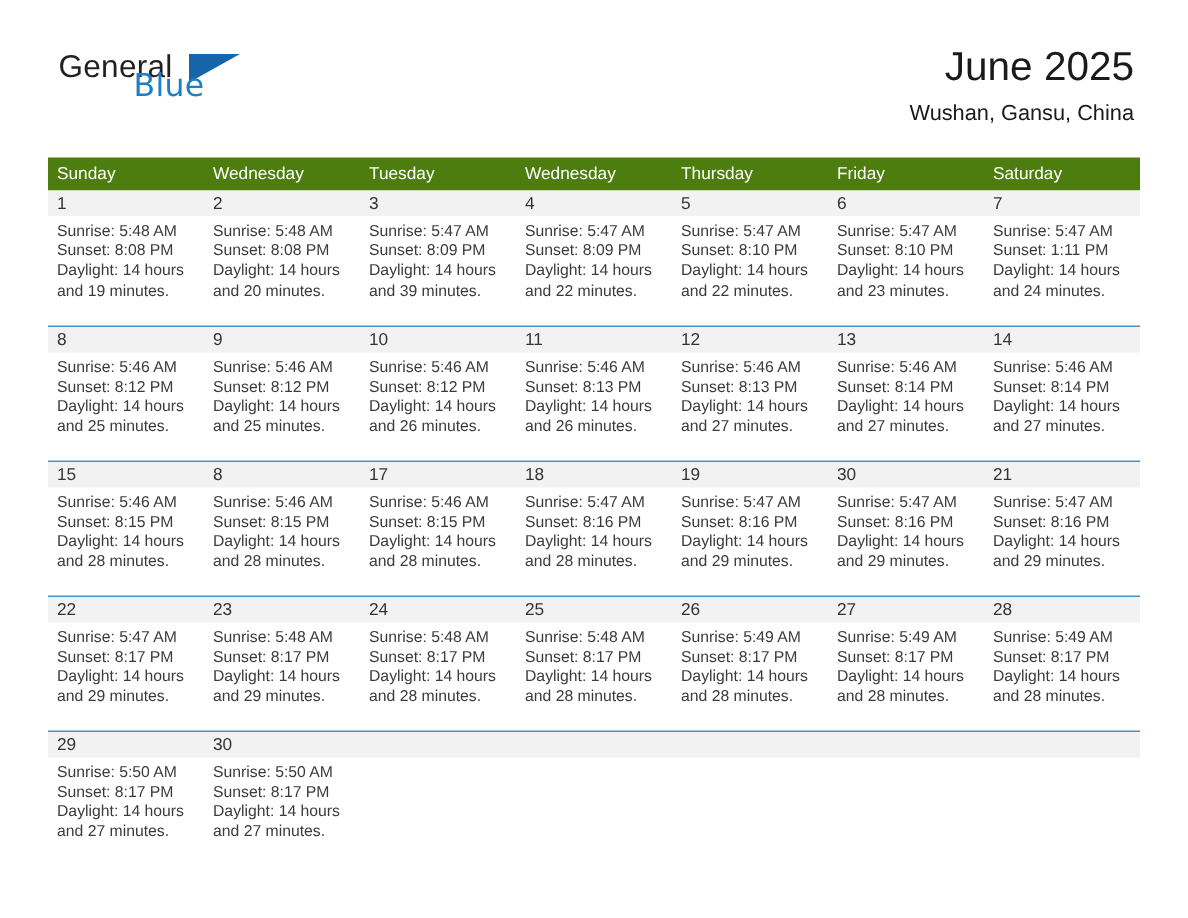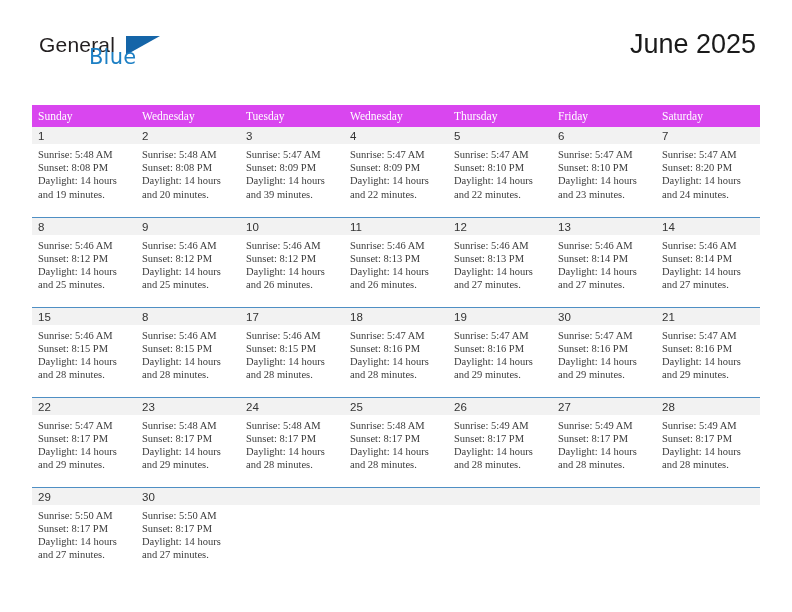--- a/index.html
+++ b/index.html
@@ -91,30 +91,30 @@
   
   .calendar {
     position: absolute;
     left: 32px;
     top: 105px;
     width: 728px;
     border-collapse: collapse;
     table-layout: fixed;
   }
   .calendar th {
-    background: #d946ef;
+    background: #4d7c0f;
     color: #ffffff;
     font-size: 11.5px;
     font-weight: 400;
     text-align: left;
     padding: 5px 0 5px 6px;
     height: 19px;
     box-sizing: border-box;
     border: none;
-    font-family: Liberation Serif, serif;
+    font-family: Liberation Sans, sans-serif;
   }
   .calendar col {
     width: 104px;
   }
 
   .week-row > td {
     vertical-align: top;
     padding: 0;
     border-top: 1px solid #4f8fc4;
     height: 90px;
@@ -137,41 +137,42 @@
     background: #f2f2f2;
   }
   td.blank .daynum {
     background: #f2f2f2;
   }
   .details {
     padding: 4px 5px 0 6px;
     font-size: 10.5px;
     line-height: 13.2px;
     color: #3b3b3b;
-    font-family: Liberation Serif, serif;
+    font-family: Liberation Sans, sans-serif;
   }
   .details div {
     white-space: nowrap;
   }
 </style>
 </head>
 <body>
 
 <div class="page">
 
   <div class="header">
 
     <div class="logo">
       <span class="logo-general">General</span>
       <span class="logo-flag"></span>
       <span class="logo-blue">Blue</span>
     </div>
 
     <div class="title-block">
       <div class="month-title">June 2025</div>
+      <div class="location">Wushan, Gansu, China</div>
     </div>
 
   </div>
 
   <table class="calendar">
     <colgroup>
       <col>
         <col>
         <col>
         <col>
@@ -243,21 +244,21 @@
               <div>Sunrise: 5:47 AM</div>
               <div>Sunset: 8:10 PM</div>
               <div>Daylight: 14 hours</div>
               <div>and 23 minutes.</div>
             </div>
           </td>
           <td>
             <div class="daynum">7</div>
             <div class="details">
               <div>Sunrise: 5:47 AM</div>
-              <div>Sunset: 8:20 PM</div>
+              <div>Sunset: 1:11 PM</div>
               <div>Daylight: 14 hours</div>
               <div>and 24 minutes.</div>
             </div>
           </td>
         </tr>
         <tr class="week-row">
           <td>
             <div class="daynum">8</div>
             <div class="details">
               <div>Sunrise: 5:46 AM</div>

